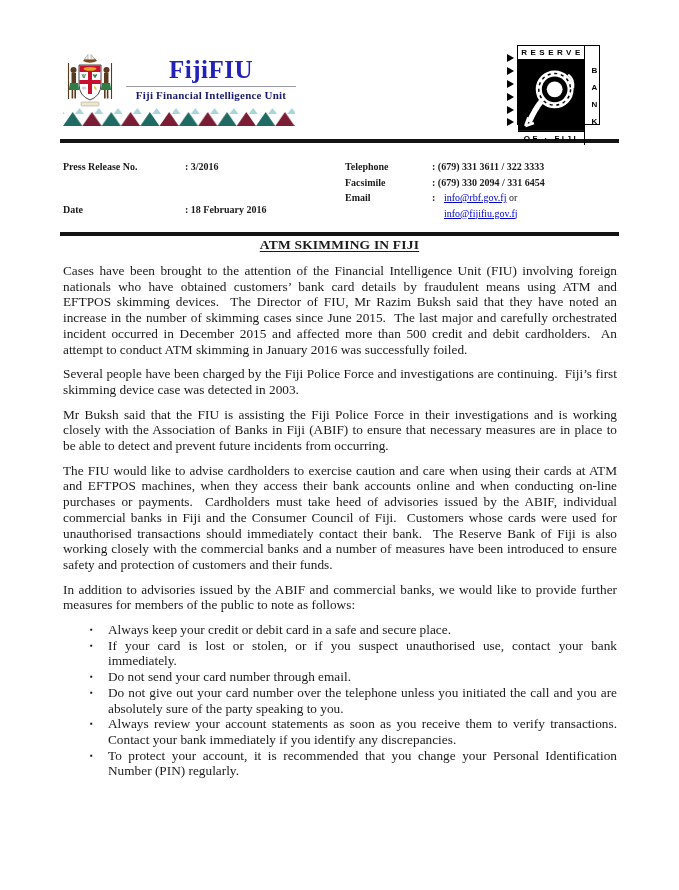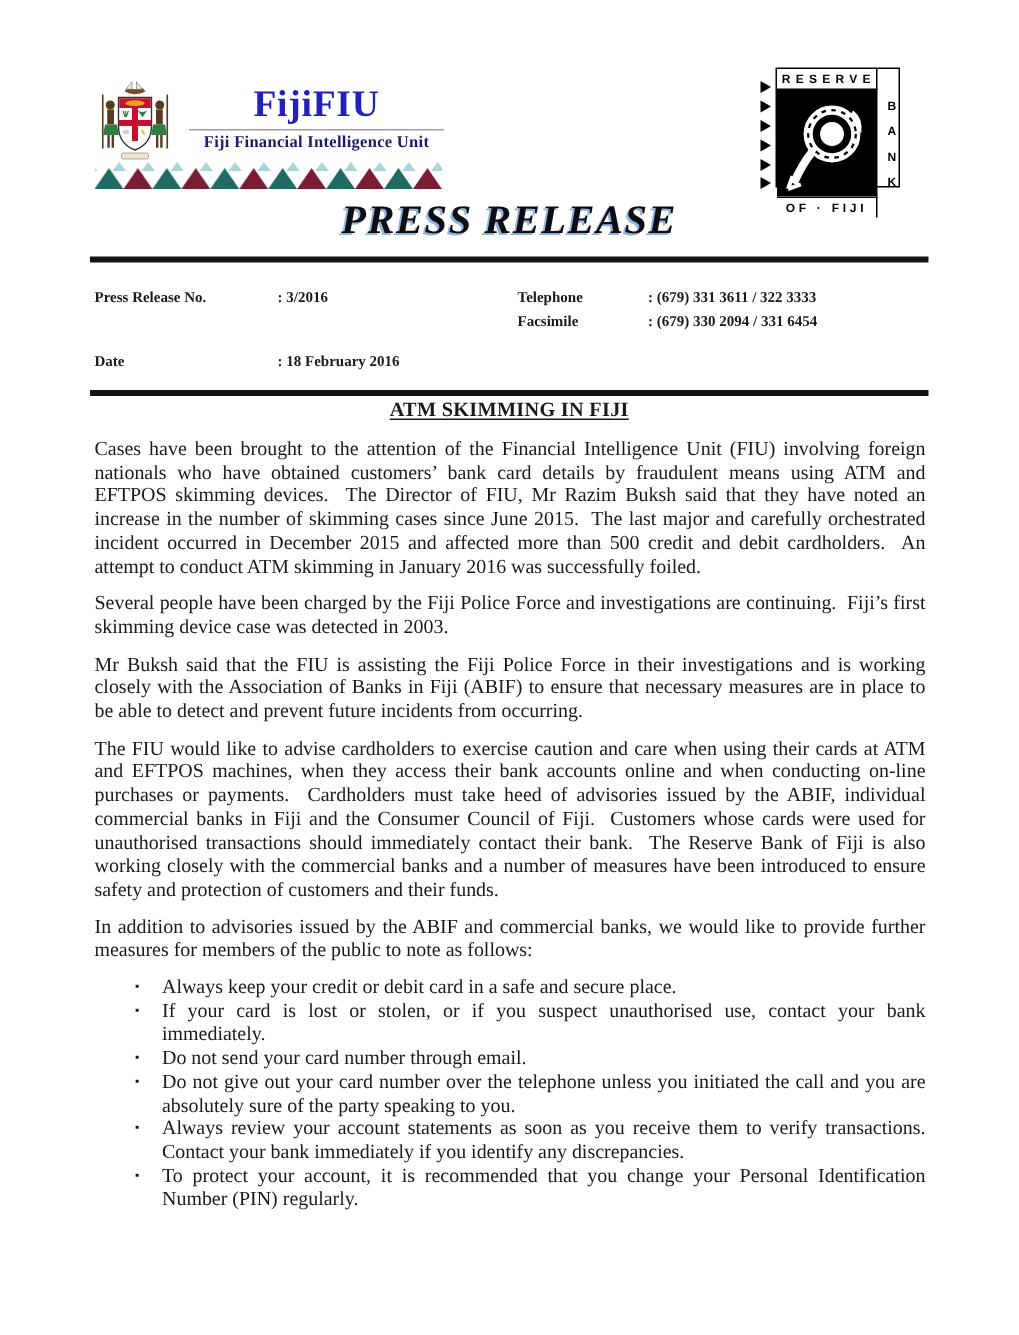--- a/index.html
+++ b/index.html
@@ -174,21 +174,20 @@
           <path d="M6,54 l7,-2.5 M6,54 l2.5,-7" stroke="#fff" stroke-width="2.2" fill="none"></path>
           <path d="M41,12 q5,4 4,11" stroke="#fff" stroke-width="2" fill="none"></path>
         </svg>
       </div>
       <div class="rbf-bottom">OF · FIJI</div>
     </div>
   </div>
 
   <div class="content">
 
-    <div class="press-title">PRESS RELEASE</div>
 
     <div class="rule rule-1"></div>
 
     <div class="meta">
       <div class="meta-left">
         <div class="meta-row">
           <span class="ml-label">Press Release No.</span>
           <span class="ml-val">: 3/2016</span>
         </div>
         <div class="meta-row gap">
@@ -197,20 +196,31 @@
         </div>
       </div>
       <div class="meta-right">
         <div class="meta-row">
           <span class="mr-label">Telephone</span>
           <span class="mr-val">: (679) 331 3611 / 322 3333</span>
         </div>
         <div class="meta-row">
           <span class="mr-label">Facsimile</span>
           <span class="mr-val">: (679) 330 2094 / 331 6454</span>
+        </div>
+        <div class="meta-row">
+          <span class="mr-label">Email</span>
+          <span class="mr-colon">:</span>
+          <span class="mr-val">
+            <a href="#" class="email-link">info@rbf.gov.fj</a>
+            <span class="email-or">or</span>
+            <span class="email-line2">
+              <a href="#" class="email-link">info@fijifiu.gov.fj</a>
+            </span>
+          </span>
         </div>
       </div>
     </div>
 
     <div class="rule rule-2"></div>
 
     <div class="article-heading">ATM SKIMMING IN FIJI</div>
 
     <div class="body-text">
       <p>Cases have been brought to the attention of the Financial Intelligence Unit (FIU) involving foreign nationals who have obtained customers’ bank card details by fraudulent means using ATM and EFTPOS skimming devices.  The Director of FIU, Mr Razim Buksh said that they have noted an increase in the number of skimming cases since June 2015.  The last major and carefully orchestrated incident occurred in December 2015 and affected more than 500 credit and debit cardholders.  An attempt to conduct ATM skimming in January 2016 was successfully foiled.</p>

